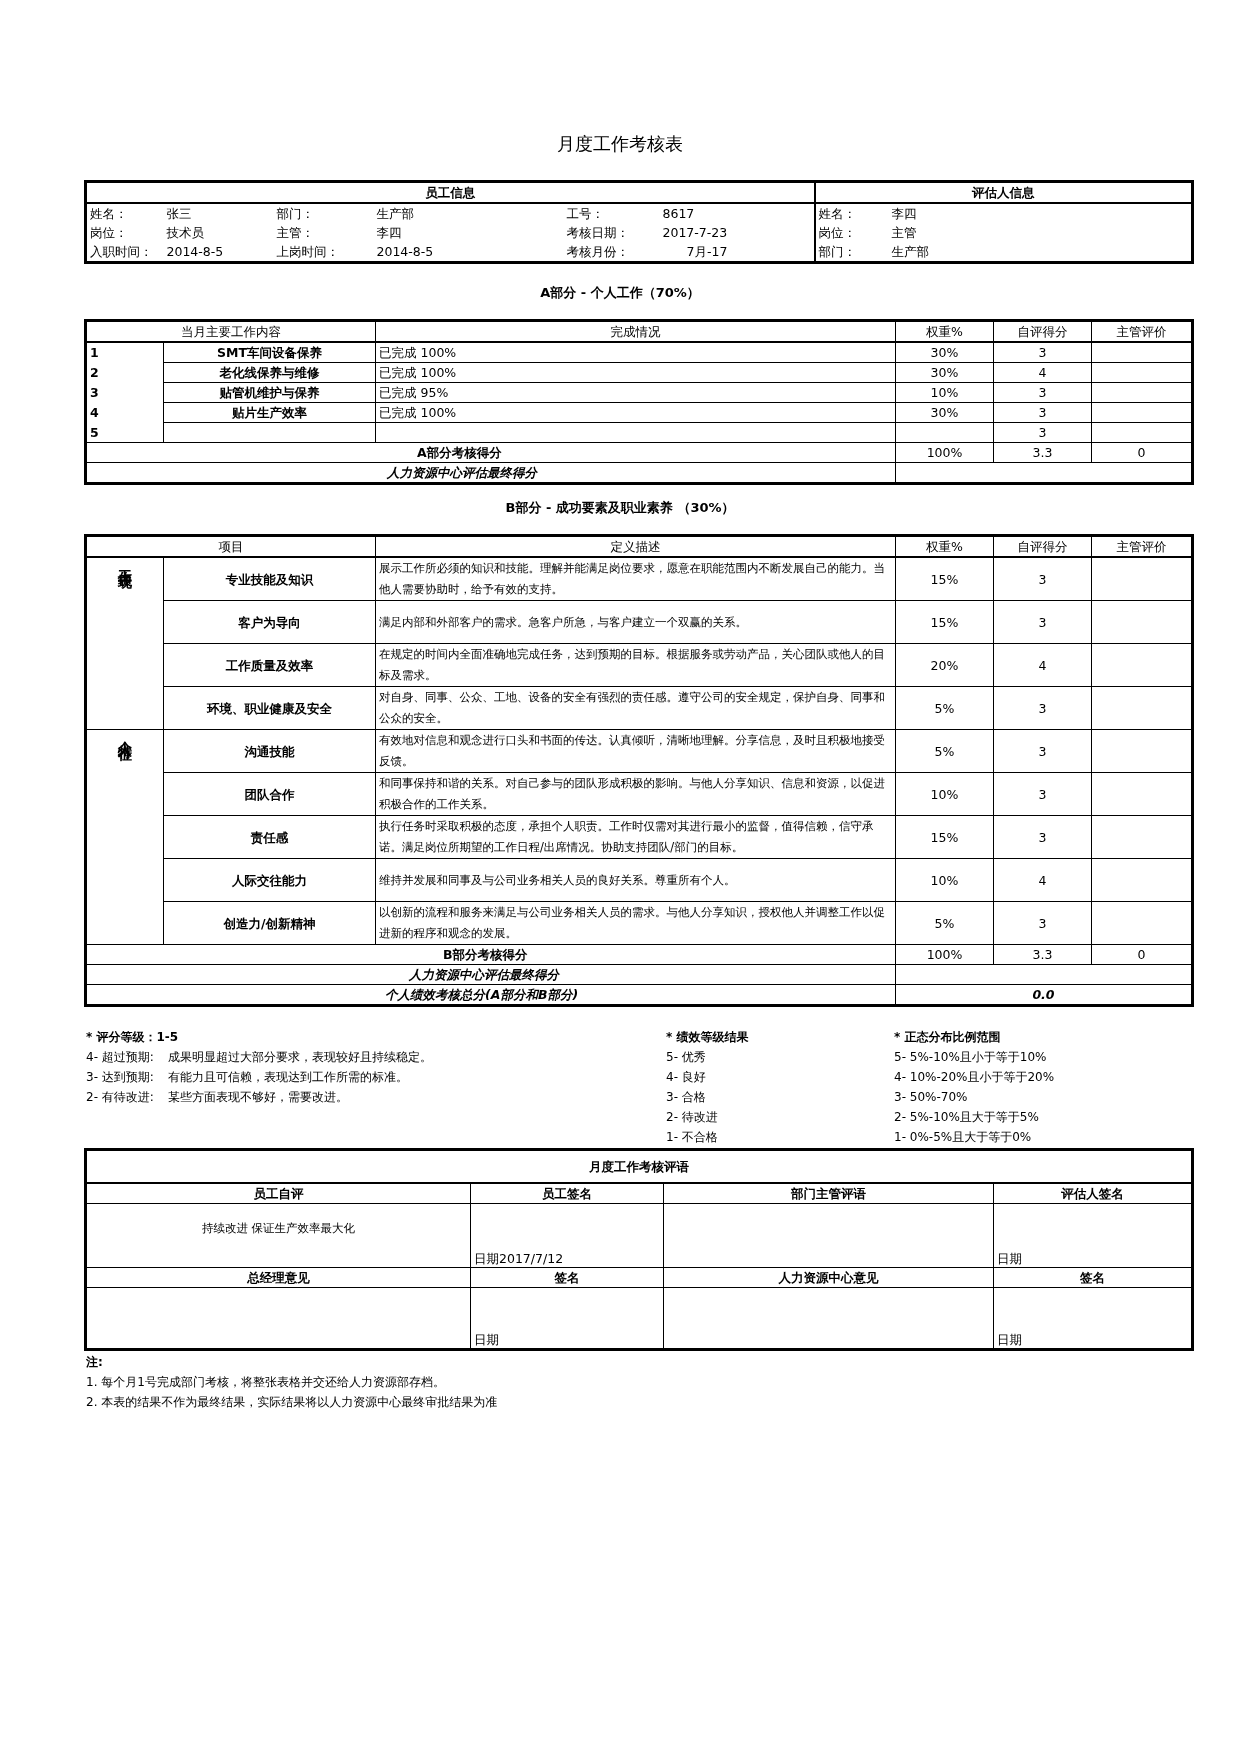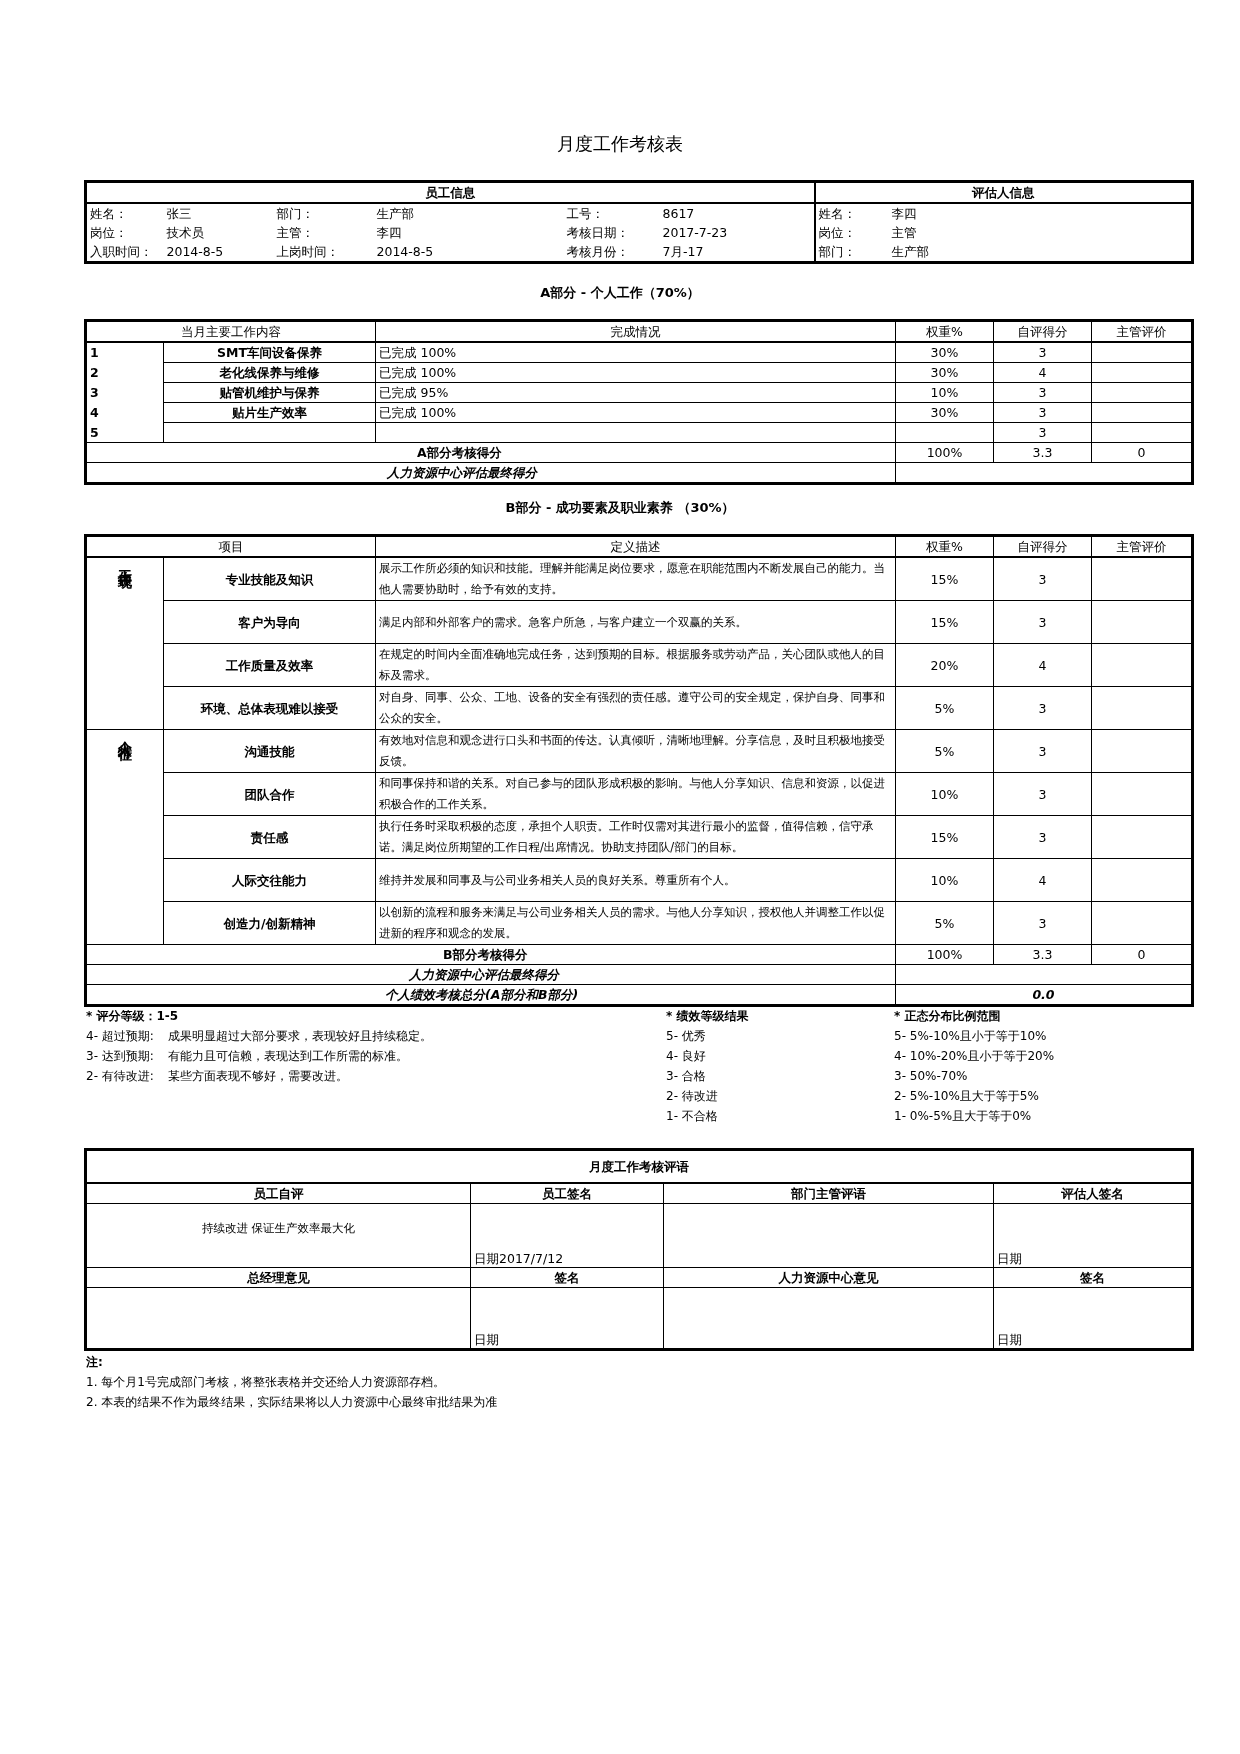--- a/index.html
+++ b/index.html
@@ -3,35 +3,35 @@
 <meta charset="utf-8">
 <style>
   html, body { margin:0; padding:0; background:#ffffff; }
   body { width:1240px; height:1754px; position:relative; font-family:"DejaVu Sans","Liberation Sans",sans-serif; color:#000; font-size:12.5px; }
   .abs { position:absolute; }
   .title { left:0; width:1240px; top:132px; text-align:center; font-size:18px; font-weight:normal; }
   table { border-collapse:collapse; position:absolute; table-layout:fixed; }
   td { padding:0 3px; height:19px; line-height:17px; vertical-align:middle; white-space:nowrap; overflow:hidden; font-size:12.5px; }
   .b { font-weight:bold; }
   .c { text-align:center; }
-  .r { text-align:left; }
+  .r { text-align:center; }
   .bi { font-weight:bold; font-style:italic; }
   
   #info { left:84px; top:180px; width:1107px; border:3px solid #000; }
   #info td { border:none; }
   #info .hdr td { border-bottom:2px solid #000; }
   #info .vsep { border-left:2px solid #000; }
   .sec-title { left:0; width:1240px; text-align:center; font-weight:bold; font-size:13px; }
   
   .grid { left:84px; width:1107px; border:3px solid #000; }
   .grid td { border:1px solid #000; }
   .grid .hdr td { border-bottom:2px solid #000; font-weight:normal; text-align:center; }
   .desc { white-space:normal; line-height:21px; font-size:11.5px; vertical-align:middle; }
   .vert { writing-mode:vertical-rl; text-orientation:upright; font-weight:bold; font-size:14px; letter-spacing:2px; vertical-align:middle; text-align:left; padding:0; }
-  .legend { font-size:12px; line-height:20px; }
+  .legend { font-size:12px; line-height:20px;margin-top:21px; }
   .legend .h { font-weight:bold; }
   #remarks { left:84px; width:1107px; top:1148px; border:3px solid #000; }
   #remarks td { border:1px solid #000; }
   .notes { left:86px; top:1352px; font-size:12px; line-height:20px; }
 </style>
 </head>
 <body>
 
 <div class="abs title">月度工作考核表</div>
 
@@ -192,21 +192,21 @@
     <td class="c"></td>
   </tr>
   <tr style="height:43px">
     <td class="b c">工作质量及效率</td>
     <td class="desc">在规定的时间内全面准确地完成任务，达到预期的目标。根据服务或劳动产品，关心团队或他人的目标及需求。</td>
     <td class="c">20%</td>
     <td class="c">4</td>
     <td class="c"></td>
   </tr>
   <tr style="height:43px">
-    <td class="b c">环境、总体表现难以接受</td>
+    <td class="b c">环境、职业健康及安全</td>
     <td class="desc">对自身、同事、公众、工地、设备的安全有强烈的责任感。遵守公司的安全规定，保护自身、同事和公众的安全。</td>
     <td class="c">5%</td>
     <td class="c">3</td>
     <td class="c"></td>
   </tr>
 
   <tr style="height:43px">
     <td rowspan="5" class="vert">个人特征</td>
     <td class="b c">沟通技能</td>
     <td class="desc">有效地对信息和观念进行口头和书面的传达。认真倾听，清晰地理解。分享信息，及时且积极地接受反馈。</td>

